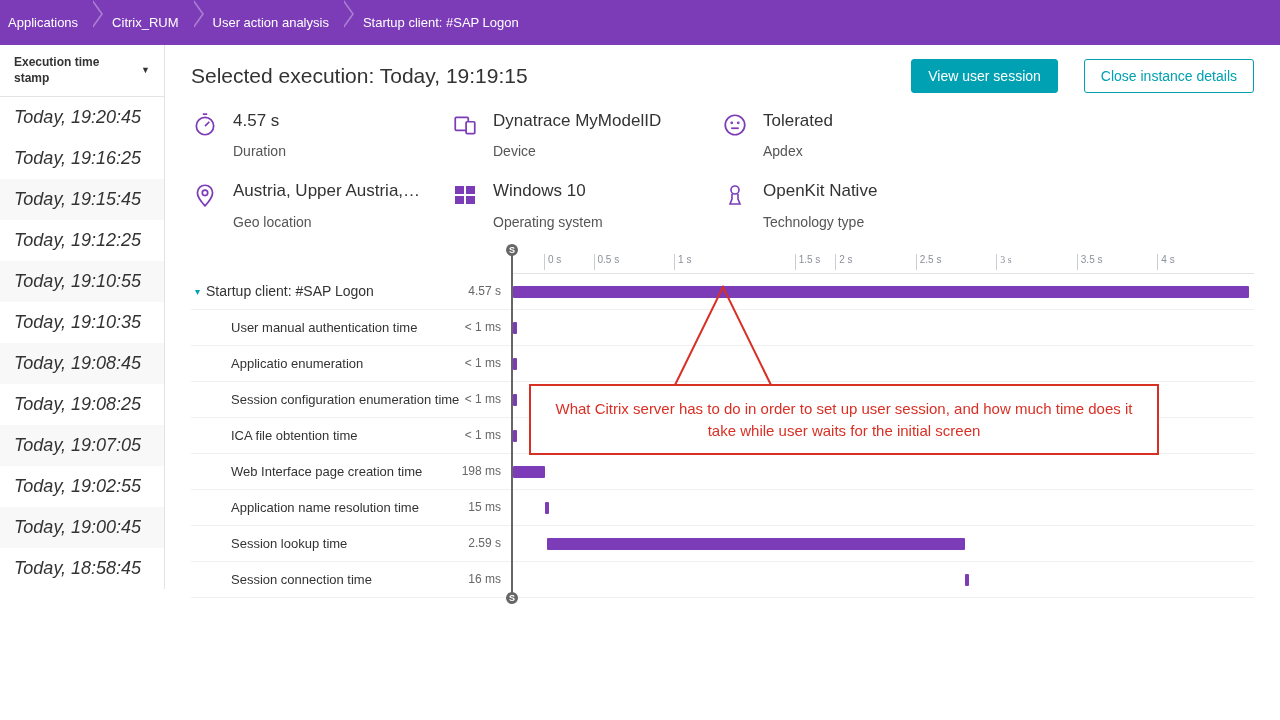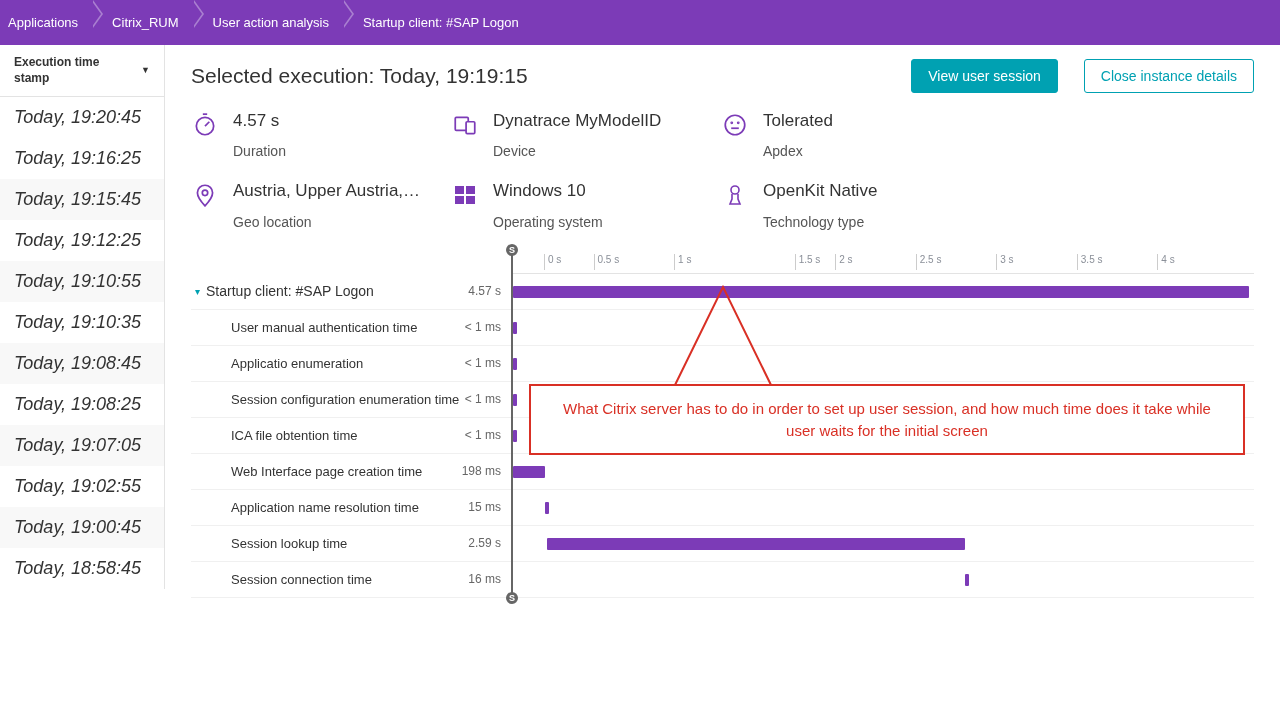--- a/index.html
+++ b/index.html
@@ -352,21 +352,21 @@
           </div>
         <div class="wf-right" id="wf-right">
           <div class="start-marker top">S</div>
           <div class="wf-ticks" id="wf-ticks">
               <span class="tick" style="left: 0%; margin-left: 31px;">0 s</span>
               <span class="tick" style="left: 10.8696%;">0.5 s</span>
               <span class="tick" style="left: 21.7391%;">1 s</span>
               <span class="tick" style="left: 32.6087%; margin-left: 40px;">1.5 s</span>
               <span class="tick" style="left: 43.4783%;">2 s</span>
               <span class="tick" style="left: 54.3478%;">2.5 s</span>
-              <span class="tick" style="left: 65.2174%;">3 s</span>
+              <span class="tick" style="left: 65.2174%; font-family: Liberation Serif, serif;">3 s</span>
               <span class="tick" style="left: 76.087%;">3.5 s</span>
               <span class="tick" style="left: 86.9565%;">4 s</span>
             </div>
         <div class="wf-bar-row">
               <div class="wf-bar" style="left: 0%; width: 99.3478%;"></div>
             </div>
             <div class="wf-bar-row">
               <div class="wf-bar" style="left: 0%; width: 0.6%;"></div>
             </div>
             <div class="wf-bar-row">
@@ -387,20 +387,20 @@
             <div class="wf-bar-row">
               <div class="wf-bar" style="left: 4.63043%; width: 56.3043%;"></div>
             </div>
             <div class="wf-bar-row">
               <div class="wf-bar" style="left: 60.9348%; width: 0.6%;"></div>
             </div>
             <div class="start-marker bot">S</div>
           </div>
       </div>
 
-      <div class="callout" style="left:338px;top:134px;width:716px;">What Citrix server has to do in order to set up user session, and how much time does it take while user waits for the initial screen</div>
+      <div class="callout" style="left:338px;top:134px;width:630px;">What Citrix server has to do in order to set up user session, and how much time does it take while user waits for the initial screen</div>
       <svg class="callout-pointer" style="left:480px;top:33px;" width="110" height="104">
         <polyline points="4,102 52,4 100,102" fill="none" stroke="#d93025" stroke-width="2"></polyline>
       </svg>
     </div>
 
   </div>
 </div>
 
 </body></html>

